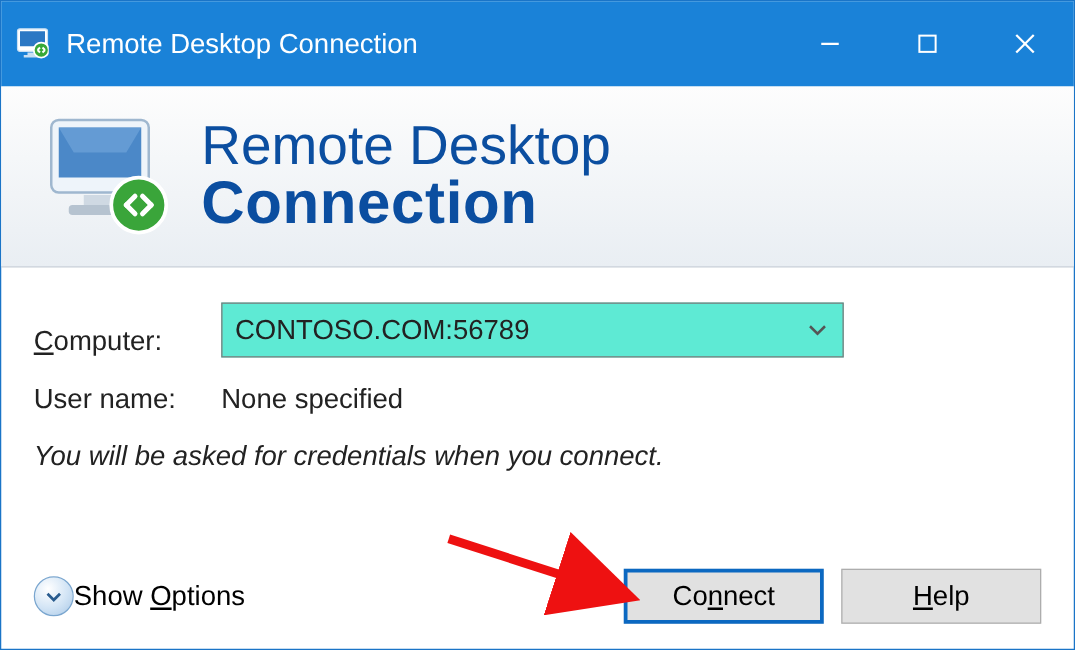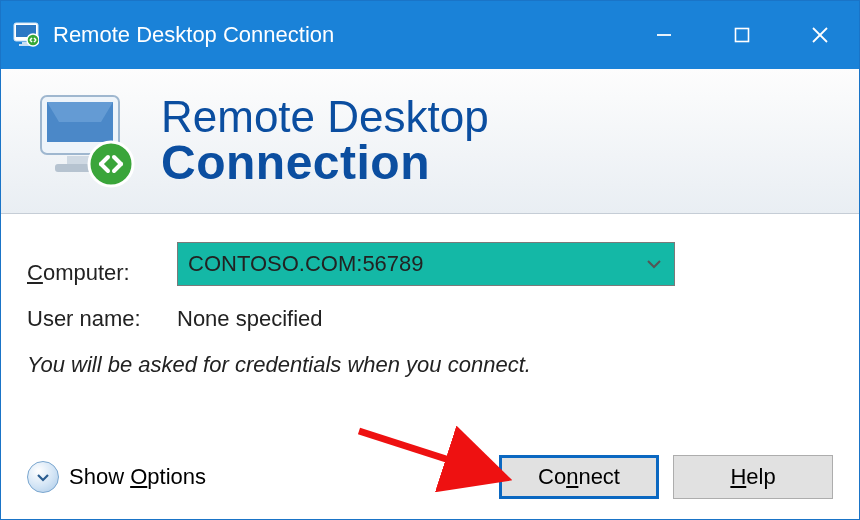--- a/index.html
+++ b/index.html
@@ -64,21 +64,21 @@
   .row { display: flex; align-items: flex-end; margin-bottom: 20px; }
   .row .label { width: 150px; }
   .underline { text-decoration: underline; }
 
   .combo {
     flex: 1;
     height: 44px;
     border: 1px solid #7a7a7a;
     display: flex; align-items: center;
     padding: 0 2px 0 10px;
-    background: #14b8a6;
+    background: #5eead4;
     position: relative;
     max-width: 498px;
   }
   .combo .combo-value {
     flex: 1;
     font-size: 22px;
     font-family: inherit;
     outline: none; border: none;
     background: transparent;
   }
@@ -93,21 +93,20 @@
   
   .footer {
     margin-top: auto;
     padding: 0 26px 20px 26px;
     display: flex; align-items: center;
     position: relative;
   }
   .show-options {
     display: flex; align-items: center;
     font-size: 22px;
-    gap: 10px;
   }
   .circle-btn {
     width: 32px; height: 32px;
     border-radius: 50%;
     background: radial-gradient(circle at 35% 30%, #ffffff, #d2e4f5 55%, #a9c8e6);
     border: 1px solid #7aa6cf;
     display: flex; align-items: center; justify-content: center;
   }
   .spacer { flex: 1; }
 

